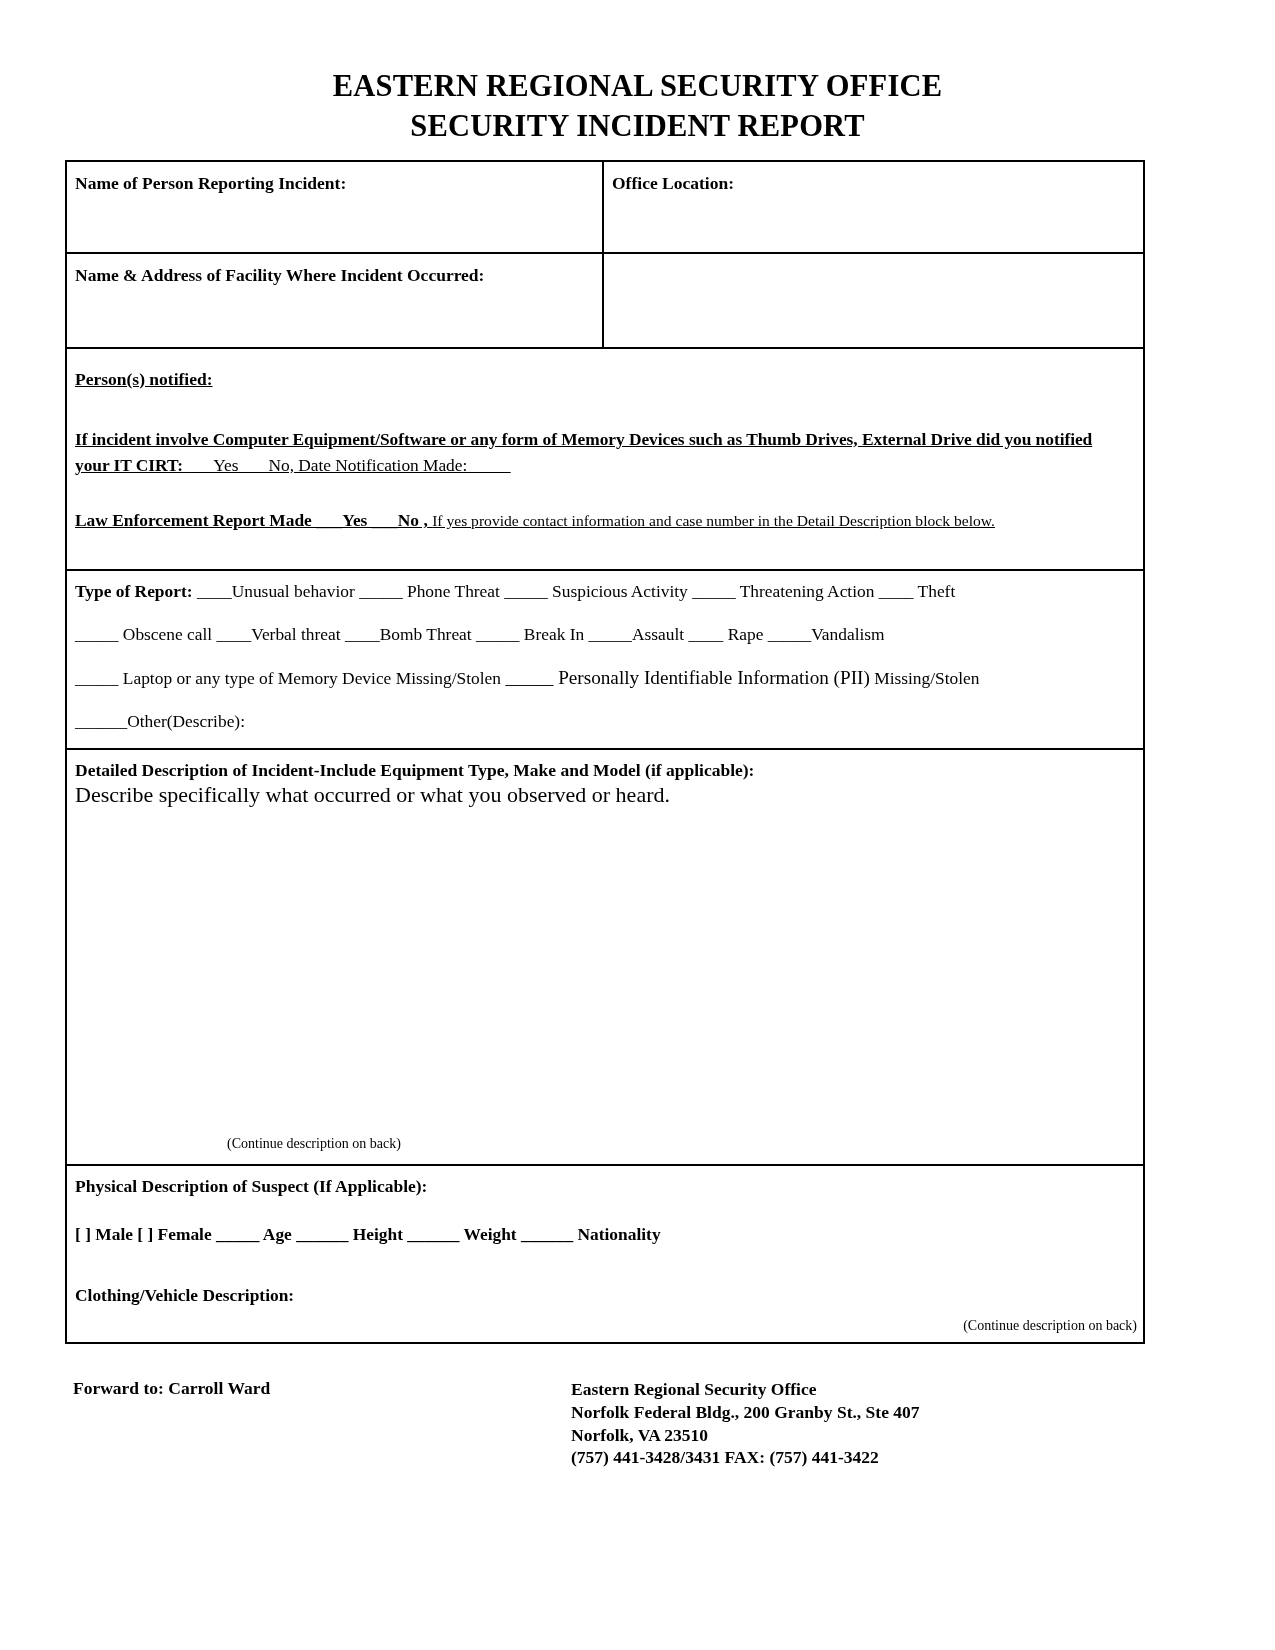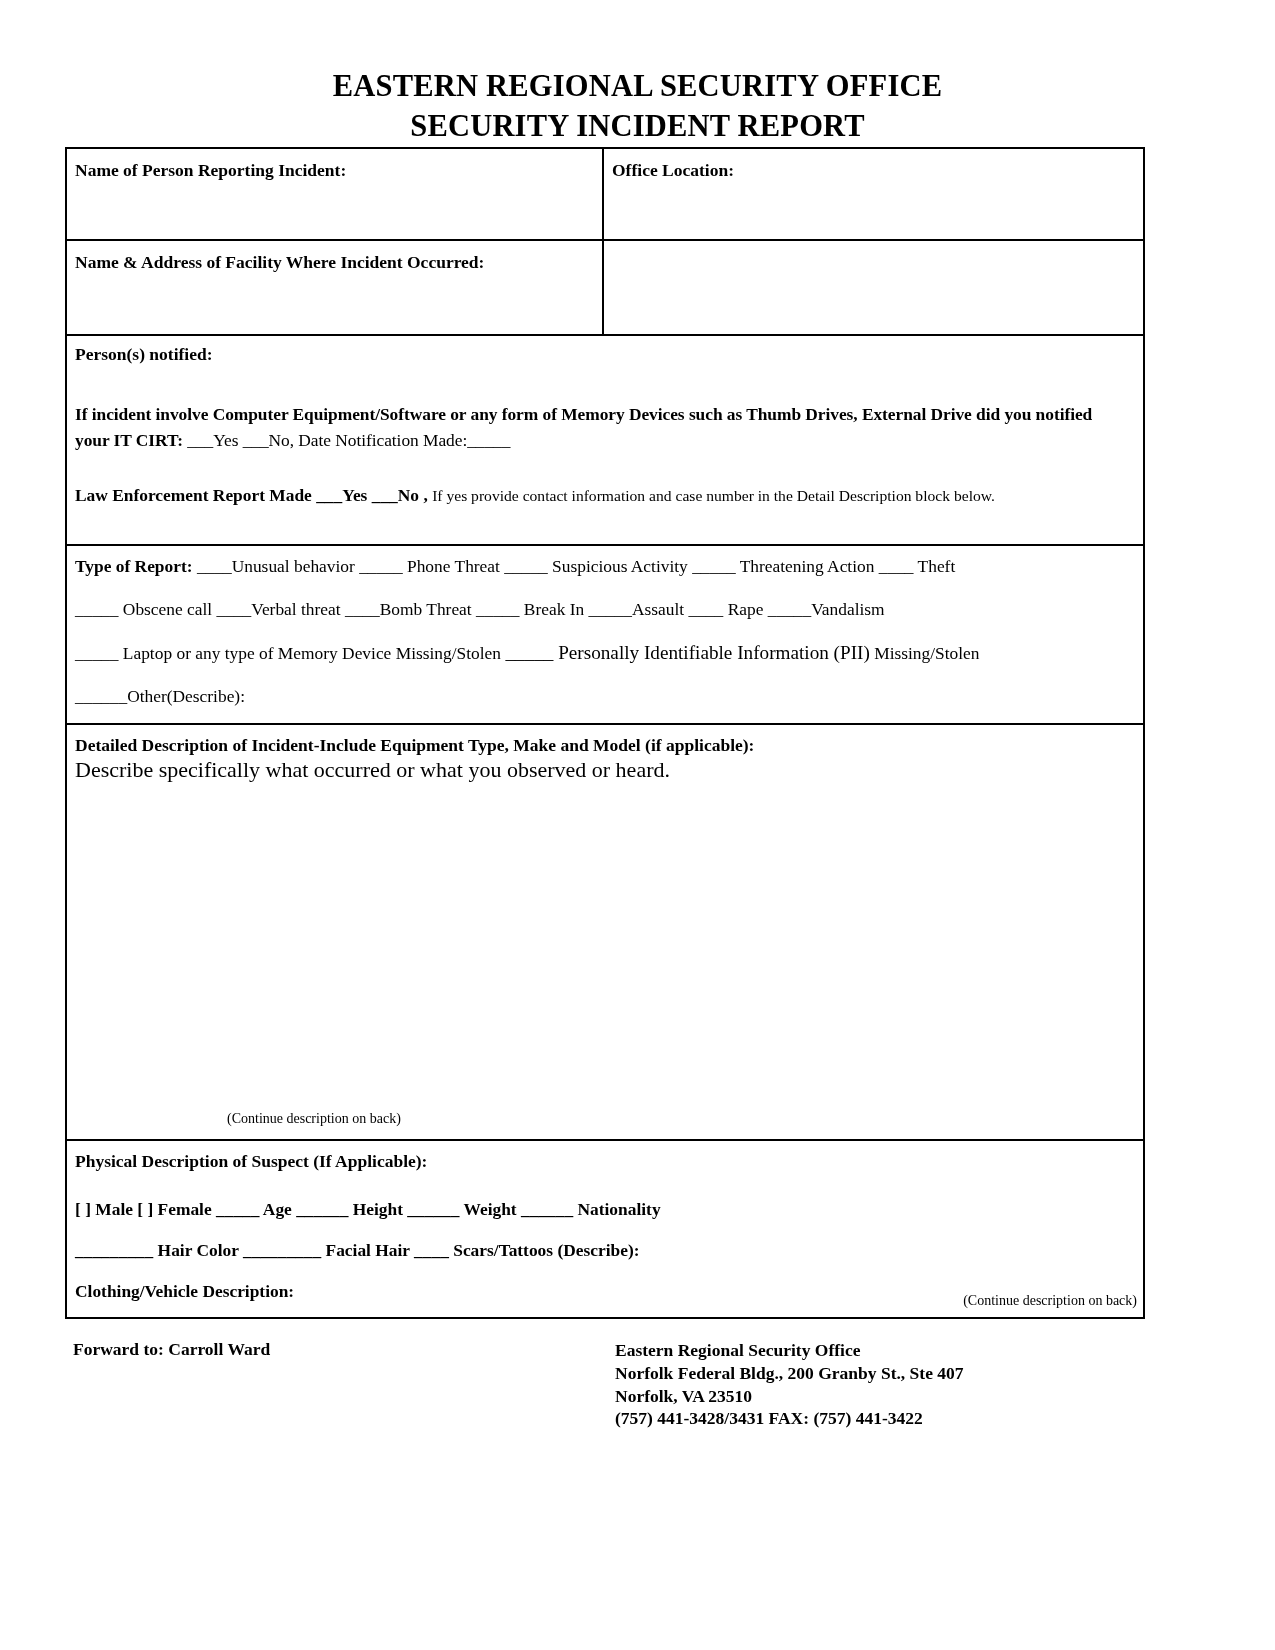--- a/index.html
+++ b/index.html
@@ -24,20 +24,21 @@
   .title-line {
     font-size: 30.5px;
     font-weight: bold;
     letter-spacing: 0.2px;
     line-height: 1.32;
     white-space: nowrap;
   }
 
   
   .form {
+    margin-top: 13px;
     border: 2px solid #000;
     border-top-width: 2px;
     width: 1080px;
   }
   .row { display: flex; width: 100%; }
   .cell { position: relative; }
 
   .bdr-b { border-bottom: 2px solid #000; }
   .bdr-r { border-right: 2px solid #000; }
 
@@ -50,21 +51,21 @@
 
   
   .sec1-left  { width: 537px; }
   .sec1-right { width: 539px; }
   .h-office   { height: 92px; }
   .h-facility { height: 93px; }
   .h-phone    { height: 40px; }
   .h-datetime { height: 53px; }
 
   
-  .sec2 { padding: 8px 6px 12px 8px; }
+  .sec2 { padding: 20px 6px 12px 8px; text-decoration: underline; }
   .sec2 .line-person { font-weight: bold; font-size: 17.5px; }
   .sec2 .spacer-lg { height: 36px; }
   .sec2 .it-line {
     font-weight: bold;
     font-size: 17.4px;
     line-height: 1.52;
     letter-spacing: -0.05px;
     white-space: nowrap;
   }
   .sec2 .it-line .reg { font-weight: normal; }
@@ -110,23 +111,22 @@
     font-size: 17.4px;
     white-space: nowrap;
   }
   .sec5 .gap1 { height: 27px; }
   .sec5 .gap2 { height: 20px; }
   .cont-b { right: 6px; bottom: 8px; }
 
   
   .footer {
     display: flex;
-    margin-top: 20px;
+    margin-top: 34px;
     padding-left: 8px;
-    gap: 44px;
   }
   .fwd {
     font-weight: bold;
     font-size: 17.5px;
     width: 498px;
   }
   .addr {
     font-weight: bold;
     font-size: 17.5px;
     line-height: 1.30;
@@ -180,21 +180,20 @@
       <div class="head">Detailed Description of Incident-Include Equipment Type, Make and Model (if applicable):</div>
       <div class="sub">Describe specifically what occurred or what you observed or heard.</div>
       <div class="cont-note cont-a">(Continue description on back)</div>
     </div>
 
     <div class="sec5">
       <div class="head">Physical Description of Suspect (If Applicable):</div>
       <div class="gap1"></div>
       <div class="pline">[ ] Male    [ ]  Female       _____   Age          ______  Height         ______  Weight        ______  Nationality</div>
       <div class="gap2"></div>
-      <div class="pline">_________   Hair Color          _________   Facial Hair     ____  Scars/Tattoos (Describe):</div>
       <div class="gap2"></div>
       <div class="pline">Clothing/Vehicle Description:</div>
       <div class="cont-note cont-b">(Continue description on back)</div>
     </div>
 
   </div>
 
   <div class="footer">
     <div class="fwd">Forward to: Carroll Ward</div>
     <div class="addr">

